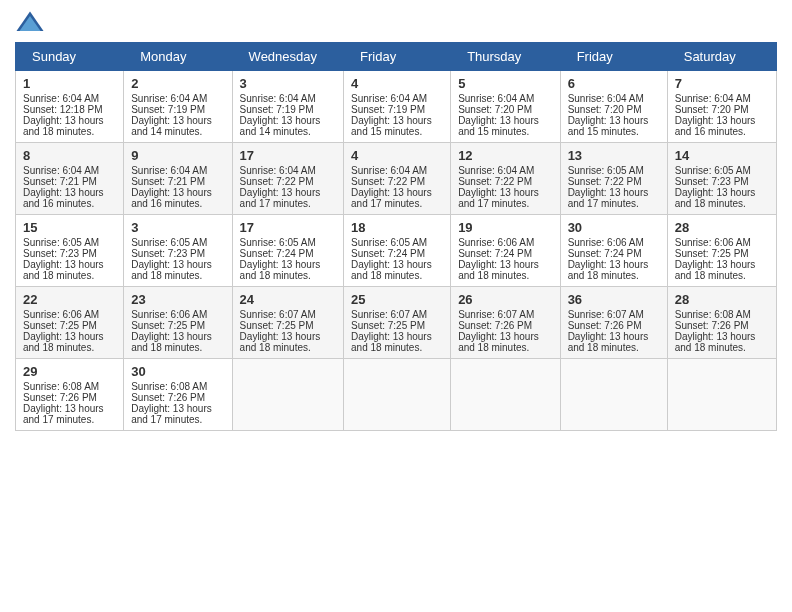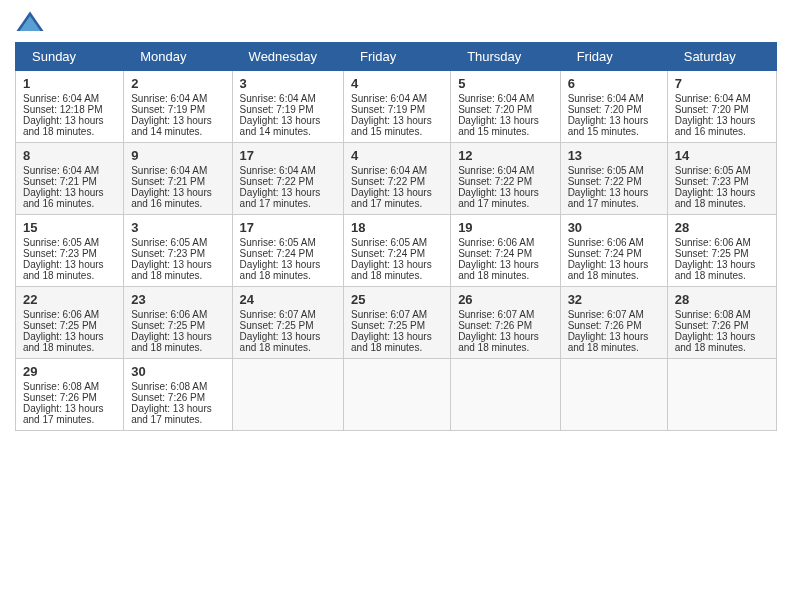--- a/index.html
+++ b/index.html
@@ -145,21 +145,21 @@
         <td><span class="day-number">19</span><span>Sunrise: 6:06 AM</span><br><span>Sunset: 7:24 PM</span><br><span>Daylight: 13 hours and 18 minutes.</span></td>
         <td><span class="day-number">30</span><span>Sunrise: 6:06 AM</span><br><span>Sunset: 7:24 PM</span><br><span>Daylight: 13 hours and 18 minutes.</span></td>
         <td><span class="day-number">28</span><span>Sunrise: 6:06 AM</span><br><span>Sunset: 7:25 PM</span><br><span>Daylight: 13 hours and 18 minutes.</span></td>
       </tr>
       <tr>
         <td><span class="day-number">22</span><span>Sunrise: 6:06 AM</span><br><span>Sunset: 7:25 PM</span><br><span>Daylight: 13 hours and 18 minutes.</span></td>
         <td><span class="day-number">23</span><span>Sunrise: 6:06 AM</span><br><span>Sunset: 7:25 PM</span><br><span>Daylight: 13 hours and 18 minutes.</span></td>
         <td><span class="day-number">24</span><span>Sunrise: 6:07 AM</span><br><span>Sunset: 7:25 PM</span><br><span>Daylight: 13 hours and 18 minutes.</span></td>
         <td><span class="day-number">25</span><span>Sunrise: 6:07 AM</span><br><span>Sunset: 7:25 PM</span><br><span>Daylight: 13 hours and 18 minutes.</span></td>
         <td><span class="day-number">26</span><span>Sunrise: 6:07 AM</span><br><span>Sunset: 7:26 PM</span><br><span>Daylight: 13 hours and 18 minutes.</span></td>
-        <td><span class="day-number">32</span><span>Sunrise: 6:07 AM</span><br><span>Sunset: 7:26 PM</span><br><span>Daylight: 13 hours and 18 minutes.</span></td>
+        <td><span class="day-number">36</span><span>Sunrise: 6:07 AM</span><br><span>Sunset: 7:26 PM</span><br><span>Daylight: 13 hours and 18 minutes.</span></td>
         <td><span class="day-number">28</span><span>Sunrise: 6:08 AM</span><br><span>Sunset: 7:26 PM</span><br><span>Daylight: 13 hours and 18 minutes.</span></td>
       </tr>
       <tr>
         <td><span class="day-number">29</span><span>Sunrise: 6:08 AM</span><br><span>Sunset: 7:26 PM</span><br><span>Daylight: 13 hours and 17 minutes.</span></td>
         <td><span class="day-number">30</span><span>Sunrise: 6:08 AM</span><br><span>Sunset: 7:26 PM</span><br><span>Daylight: 13 hours and 17 minutes.</span></td>
         <td class="empty-cell"></td>
         <td class="empty-cell"></td>
         <td class="empty-cell"></td>
         <td class="empty-cell"></td>
         <td class="empty-cell"></td>

